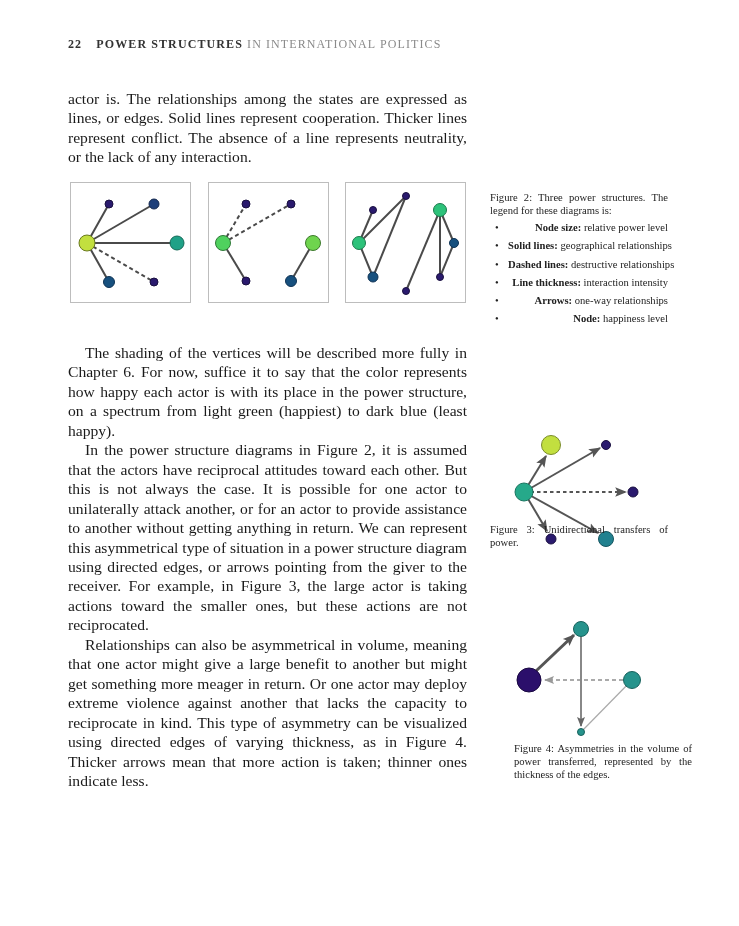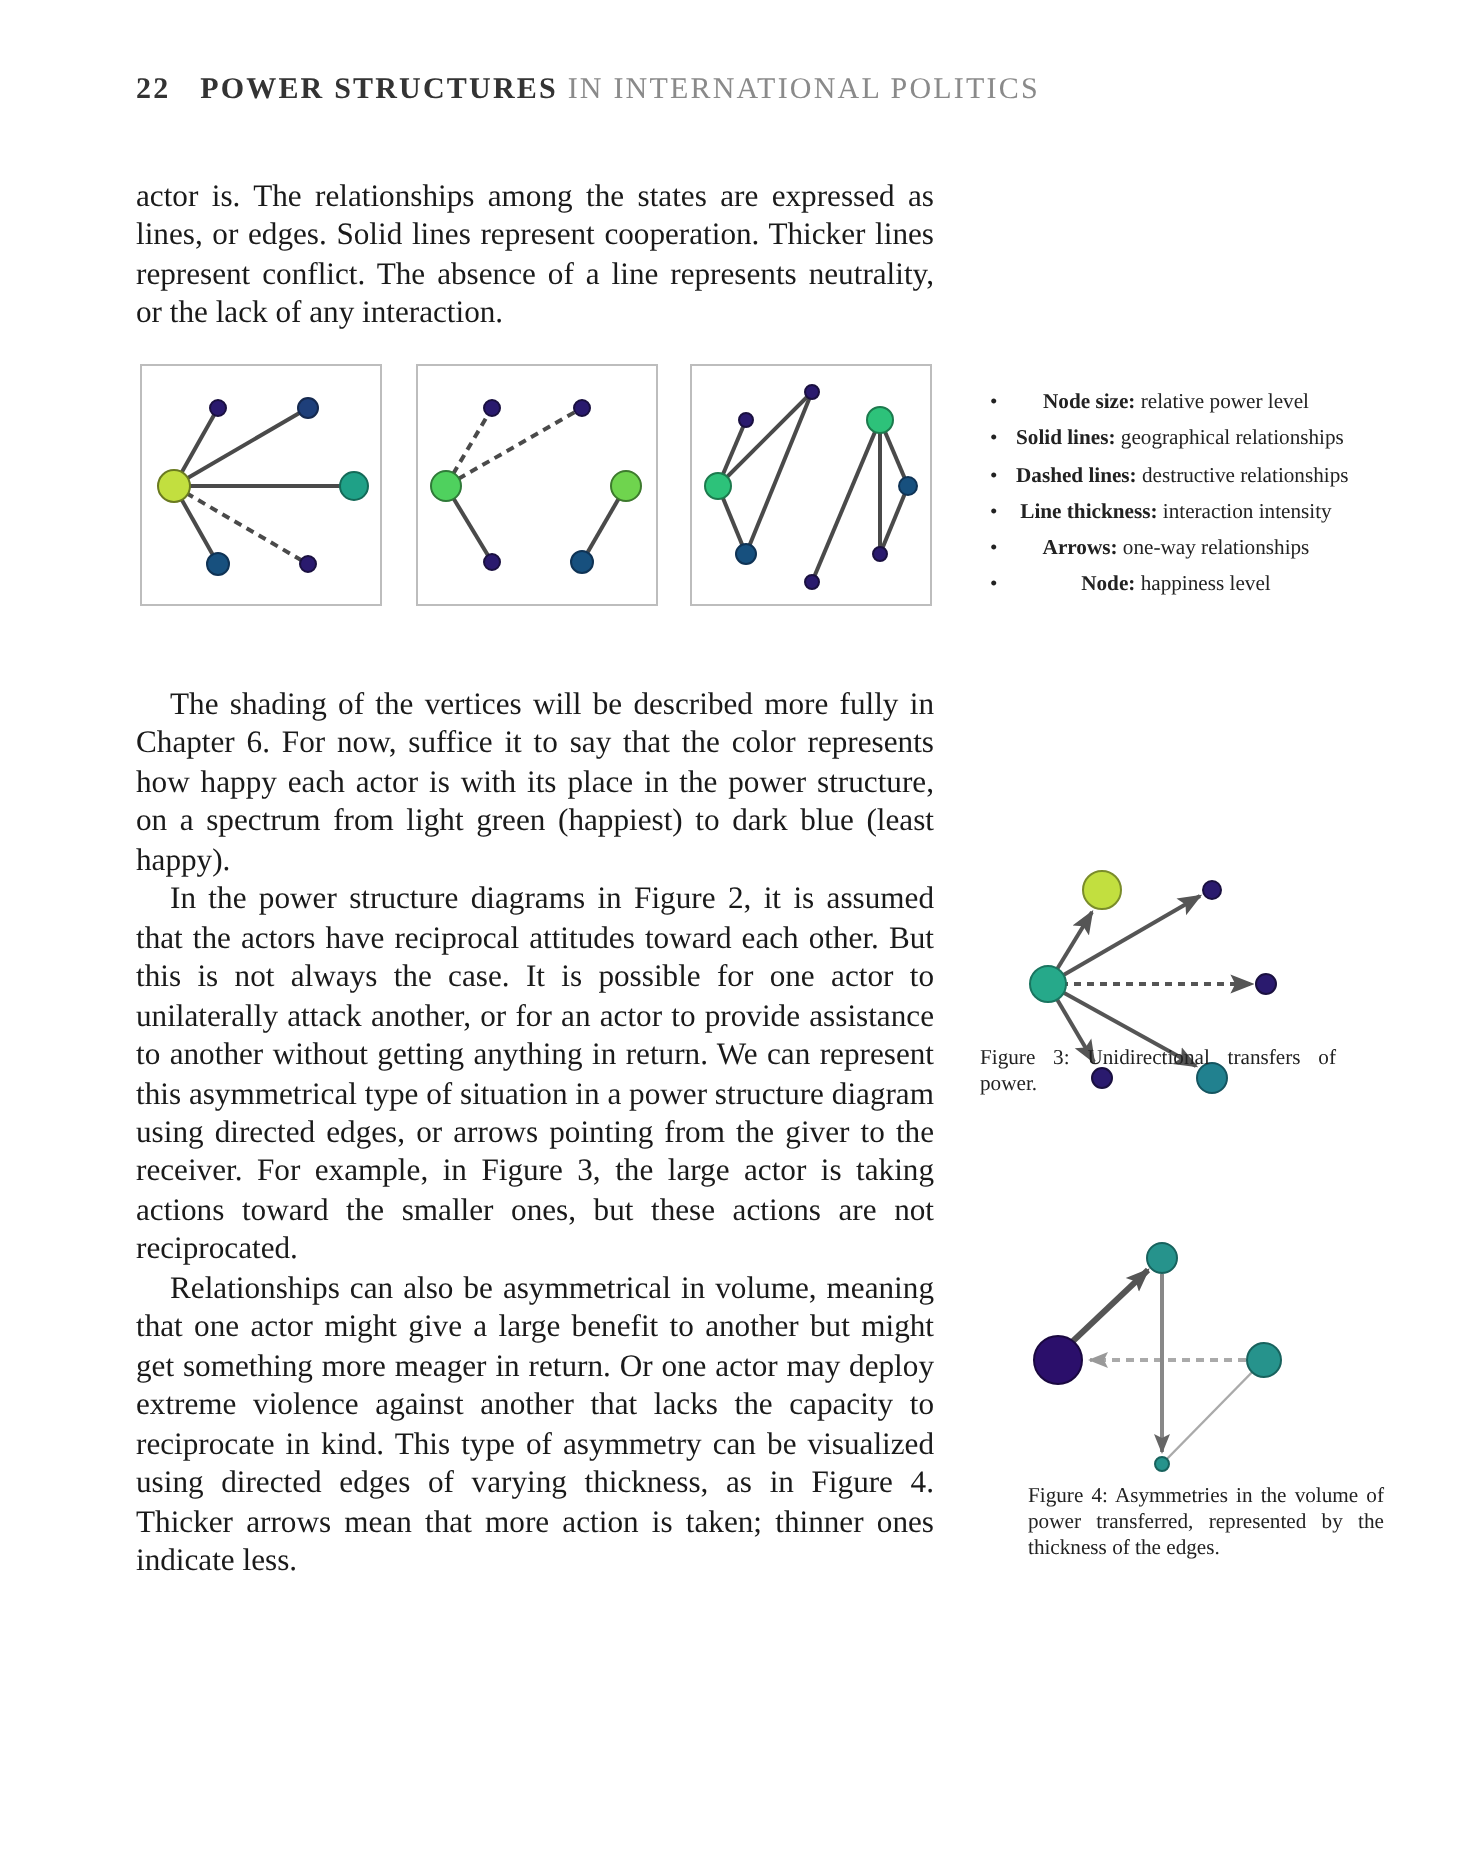--- a/index.html
+++ b/index.html
@@ -1,34 +1,34 @@
 <!DOCTYPE html>
 <html><head>
   <meta charset="utf-8">
   <style>
     html, body { margin: 0; padding: 0; background: #ffffff; }
     body { width: 739px; height: 926px; position: relative; overflow: hidden;
            font-family: "DejaVu Serif", "Liberation Serif", serif; color: #1a1a1a; }
-    .header { position: absolute; left: 68px; top: 37px; font-size: 15px; letter-spacing: 1.1px;
+    .header { position: absolute; left: 68px; top: 37px; font-size: 12px; letter-spacing: 1.1px;
               font-family: "Liberation Serif", serif; }
     .header .pn { font-weight: bold; margin-right: 10px; color: #333; }
     .header .t1 { font-weight: bold; color: #333; }
     .header .t2 { color: #8a8a8a; }
     .body-text { position: absolute; left: 68px; width: 399px; font-family: "Liberation Serif", serif;
                  font-size: 15.6px; line-height: 19.45px; text-align: justify; }
     .body-text p { margin: 0; }
     .body-text p.ind { text-indent: 17px; }
     #para0 { top: 89px; }
     #paras { top: 343px; }
     .fig-panel { position: absolute; border: 1px solid #bdbdbd; background: #fff; }
     .fig-panel svg, .fig-svg { position: absolute; left: 0; top: 0; }
     .caption { position: absolute; left: 490px; width: 178px; font-family: "Liberation Serif", serif;
                font-size: 10.6px; line-height: 13px; text-align: justify; color: #222; }
     .caption ul { list-style: none; margin: 4px 0 0 0; padding: 0; }
-    .caption li { position: relative; padding-left: 18px; margin-bottom: 5.3px; text-align: center; white-space: nowrap; }
+    .caption li { position: relative; padding-left: 18px; margin-bottom: 5.3px; text-align: right; white-space: nowrap; }
     .caption li::before { content: "\2022"; position: absolute; left: 5px; top: 0; }
     .caption li b { font-weight: bold; }
     svg.abs { position: absolute; left: 0; top: 0; }
   </style>
 </head>
 <body>
 
 <div class="header">
   <span class="pn">22</span>
   <span class="t1">POWER STRUCTURES</span>
@@ -85,20 +85,21 @@
     <circle cx="60" cy="13" r="3.5" fill="#2a1a6e" stroke="#1a1040" stroke-width="1"></circle>
     <circle cx="27" cy="94" r="5" fill="#17507e" stroke="#0f3355" stroke-width="1"></circle>
     <circle cx="94" cy="27" r="6.5" fill="#2dc27a" stroke="#1c7a4d" stroke-width="1"></circle>
     <circle cx="108" cy="60" r="4.5" fill="#17507e" stroke="#0f3355" stroke-width="1"></circle>
     <circle cx="94" cy="94" r="3.5" fill="#2a1a6e" stroke="#1a1040" stroke-width="1"></circle>
     <circle cx="60" cy="108" r="3.5" fill="#2a1a6e" stroke="#1a1040" stroke-width="1"></circle>
   </svg>
 </div>
 
 <div class="caption" style="top:191px;">
+  <div>Figure 2: Three power structures. The legend for these diagrams is:</div>
   <ul>
     <li><b>Node size:</b> <span>relative power level</span></li>
     <li><b>Solid lines:</b> <span>geographical relationships</span></li>
     <li><b>Dashed lines:</b> <span>destructive relationships</span></li>
     <li><b>Line thickness:</b> <span>interaction intensity</span></li>
     <li><b>Arrows:</b> <span>one-way relationships</span></li>
     <li><b>Node:</b> <span>happiness level</span></li>
   </ul>
 </div>
 

